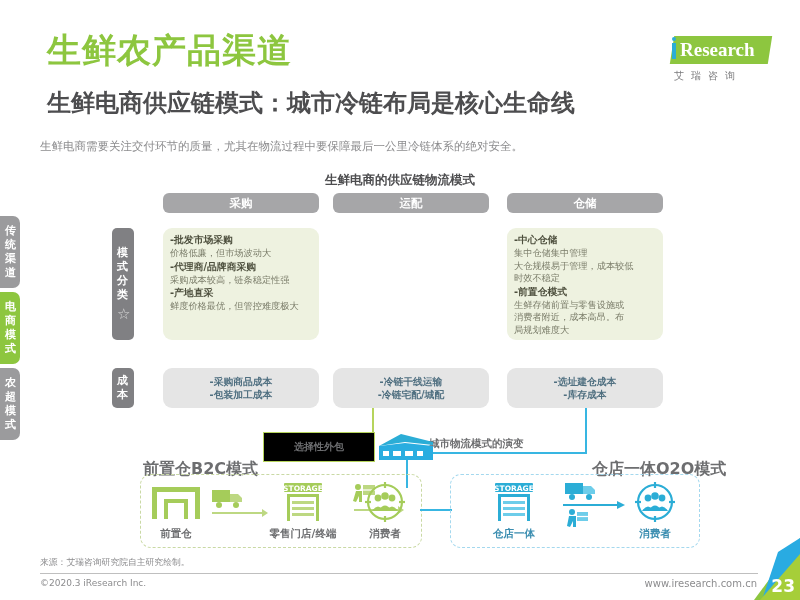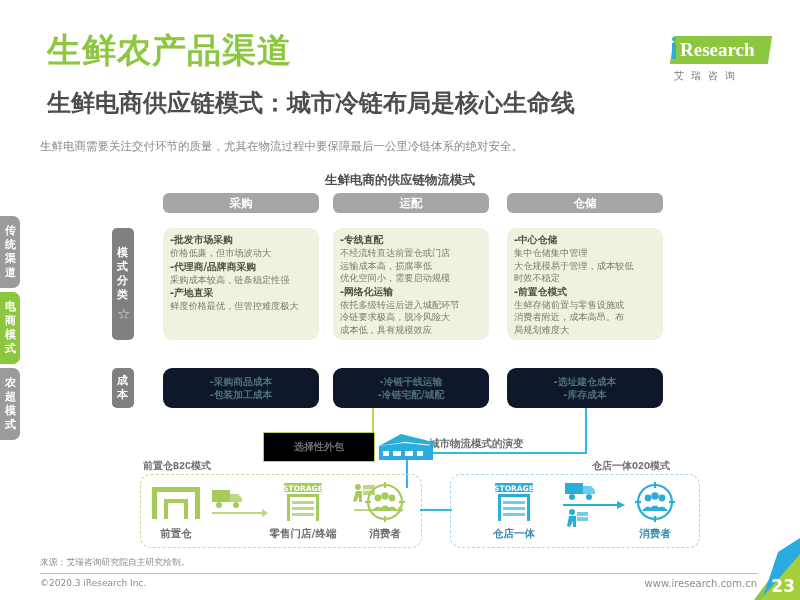--- a/index.html
+++ b/index.html
@@ -103,21 +103,21 @@
     font-size:9.2px;line-height:12.6px;color:#7b7d6a;
   }
   .gbox .k{font-weight:bold;color:#4d4f3d;font-size:9.8px;line-height:14px;}
   .gb1{left:163px;width:156px;}
   .gb2{left:333px;width:156px;}
   .gb3{left:507px;width:156px;}
 
   
   .bbox{
     position:absolute;top:368px;height:40px;
-    background:#0f172a;border-radius:9px;
+    background:#e5e5e5;border-radius:9px;
     display:flex;flex-direction:column;align-items:center;
     justify-content:center;
     font-size:9.8px;line-height:13.5px;font-weight:bold;color:#4f6f80;
   }
   .bb1{left:163px;width:156px;}
   .bb2{left:333px;width:156px;}
   .bb3{left:507px;width:156px;}
 
   
   .ln{position:absolute;}
@@ -135,21 +135,21 @@
   .evolve{
     position:absolute;left:429px;top:437px;
     font-size:10.5px;font-weight:bold;color:#6d6e70;
   }
 
   
   .warehouse{position:absolute;left:375px;top:430px;width:62px;height:38px;}
 
   
   .flowlab{
-    position:absolute;font-size:10px;font-weight:bold;font-family:Liberation Mono, monospace;
+    position:absolute;font-size:16px;font-weight:bold;
   }
   .fl-left{left:143px;top:459px;color:#6d6e70;}
   .fl-right{left:592px;top:459px;color:#6d6e70;}
 
   .flowbox{
     position:absolute;height:72px;border-radius:11px;
   }
   .fb-left{left:140px;top:474px;width:280px;border:1.5px dashed #c9d9a4;}
   .fb-right{left:450px;top:474px;width:248px;border:1.5px dashed #a4d8ee;}
 
@@ -220,30 +220,20 @@
 
   <div class="gbox gb1">
     <div class="k">-批发市场采购</div>
     <div>价格低廉，但市场波动大</div>
     <div class="k">-代理商/品牌商采购</div>
     <div>采购成本较高，链条稳定性强</div>
     <div class="k">-产地直采</div>
     <div>鲜度价格最优，但管控难度极大</div>
   </div>
 
-  <div class="gbox gb2">
-    <div class="k">-专线直配</div>
-    <div class="ml" style="white-space:pre-line">不经流转直达前置仓或门店
-运输成本高，损腐率低
-优化空间小，需要启动规模</div>
-    <div class="k">-网络化运输</div>
-    <div class="ml" style="white-space:pre-line">依托多级转运后进入城配环节
-冷链要求极高，脱冷风险大
-成本低，具有规模效应</div>
-  </div>
 
   <div class="gbox gb3">
     <div class="k">-中心仓储</div>
     <div class="ml" style="white-space:pre-line">集中仓储集中管理
 大仓规模易于管理，成本较低
 时效不稳定</div>
     <div class="k">-前置仓模式</div>
     <div class="ml" style="white-space:pre-line">生鲜存储前置与零售设施或
 消费者附近，成本高昂。布
 局规划难度大</div>

